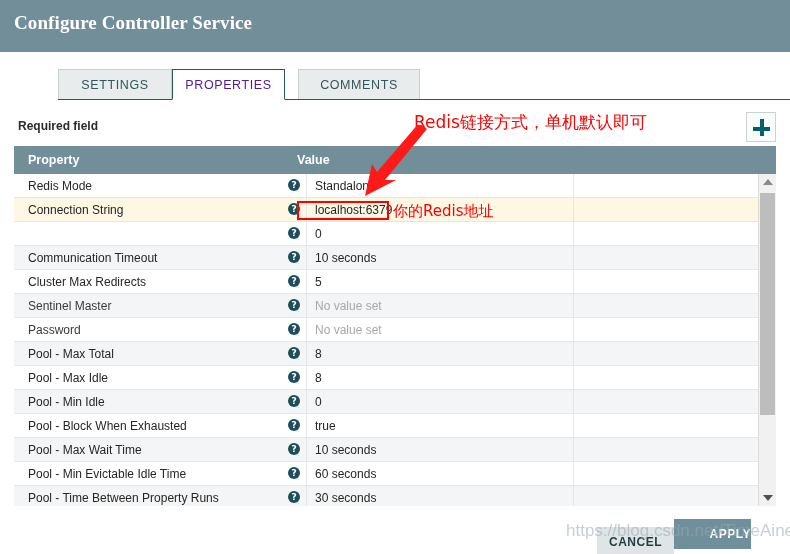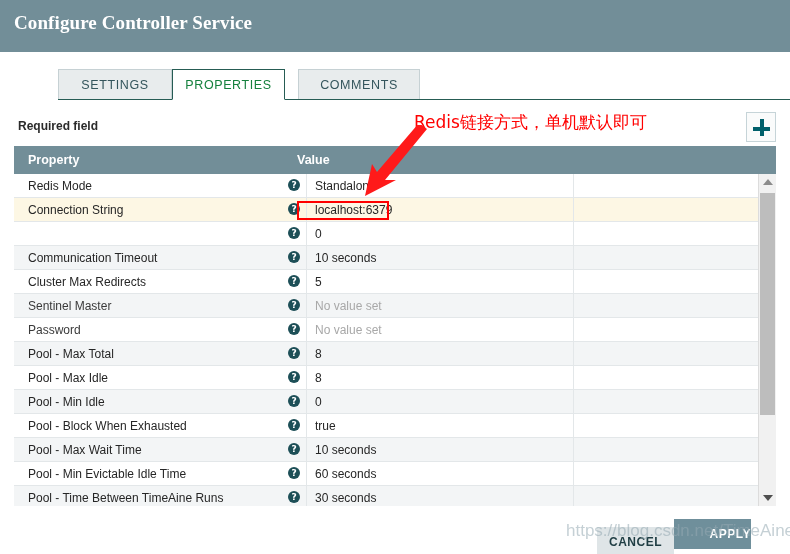--- a/index.html
+++ b/index.html
@@ -58,21 +58,21 @@
     font-size: 12.5px;
     letter-spacing: 0.6px;
     text-align: center;
     line-height: 31px;
     cursor: pointer;
   }
   .tab.active {
     background: #ffffff;
     border: 1px solid #265c54;
     border-bottom: 1px solid #ffffff;
-    color: #15803d;
+    color: #4c1d95;
     z-index: 3;
   }
   #tab-settings   { left: 14px;  width: 114px; }
   #tab-properties { left: 128px; width: 113px; }
   #tab-comments   { left: 254px; width: 122px; }
   #tab-underline {
     position: absolute;
     left: 14px;
     top: 47px;
     width: 762px;
@@ -447,21 +447,21 @@
         <span class="col-sep-2"></span>
       </div>
       <div class="prop-row odd">
         <span class="cell-name required">Pool - Min Evictable Idle Time</span>
         <span class="help-icon">?</span>
         <span class="col-sep-1"></span>
         <span class="cell-value">60 seconds</span>
         <span class="col-sep-2"></span>
       </div>
       <div class="prop-row even">
-        <span class="cell-name required">Pool - Time Between TimeAine Runs</span>
+        <span class="cell-name required">Pool - Time Between Property Runs</span>
         <span class="help-icon">?</span>
         <span class="col-sep-1"></span>
         <span class="cell-value">30 seconds</span>
         <span class="col-sep-2"></span>
       </div>
     </div>
 
   <div id="table-scrollbar">
     <div id="scroll-up-arrow">
         <span class="arrow-tri"></span>
@@ -475,15 +475,16 @@
 
 <div id="cancel-button">CANCEL</div>
 <div id="apply-button">APPLY</div>
 
 <div id="annotation-layer">
   <div id="annotation-top-text">Redis链接方式，单机默认即可</div>
   <svg id="annotation-arrow" viewBox="0 0 90 75">
     <path d="M 72 4 L 30 55 L 41 55 L 10 71 L 17 39 L 22 47 L 64 -2 Z" fill="#ff1a1a"></path>
   </svg>
   <div id="annotation-box"></div>
+  <div id="annotation-value-text">你的Redis地址</div>
 </div>
 
 <div id="watermark">https://blog.csdn.net/TimeAine</div>
 
 </body></html>

